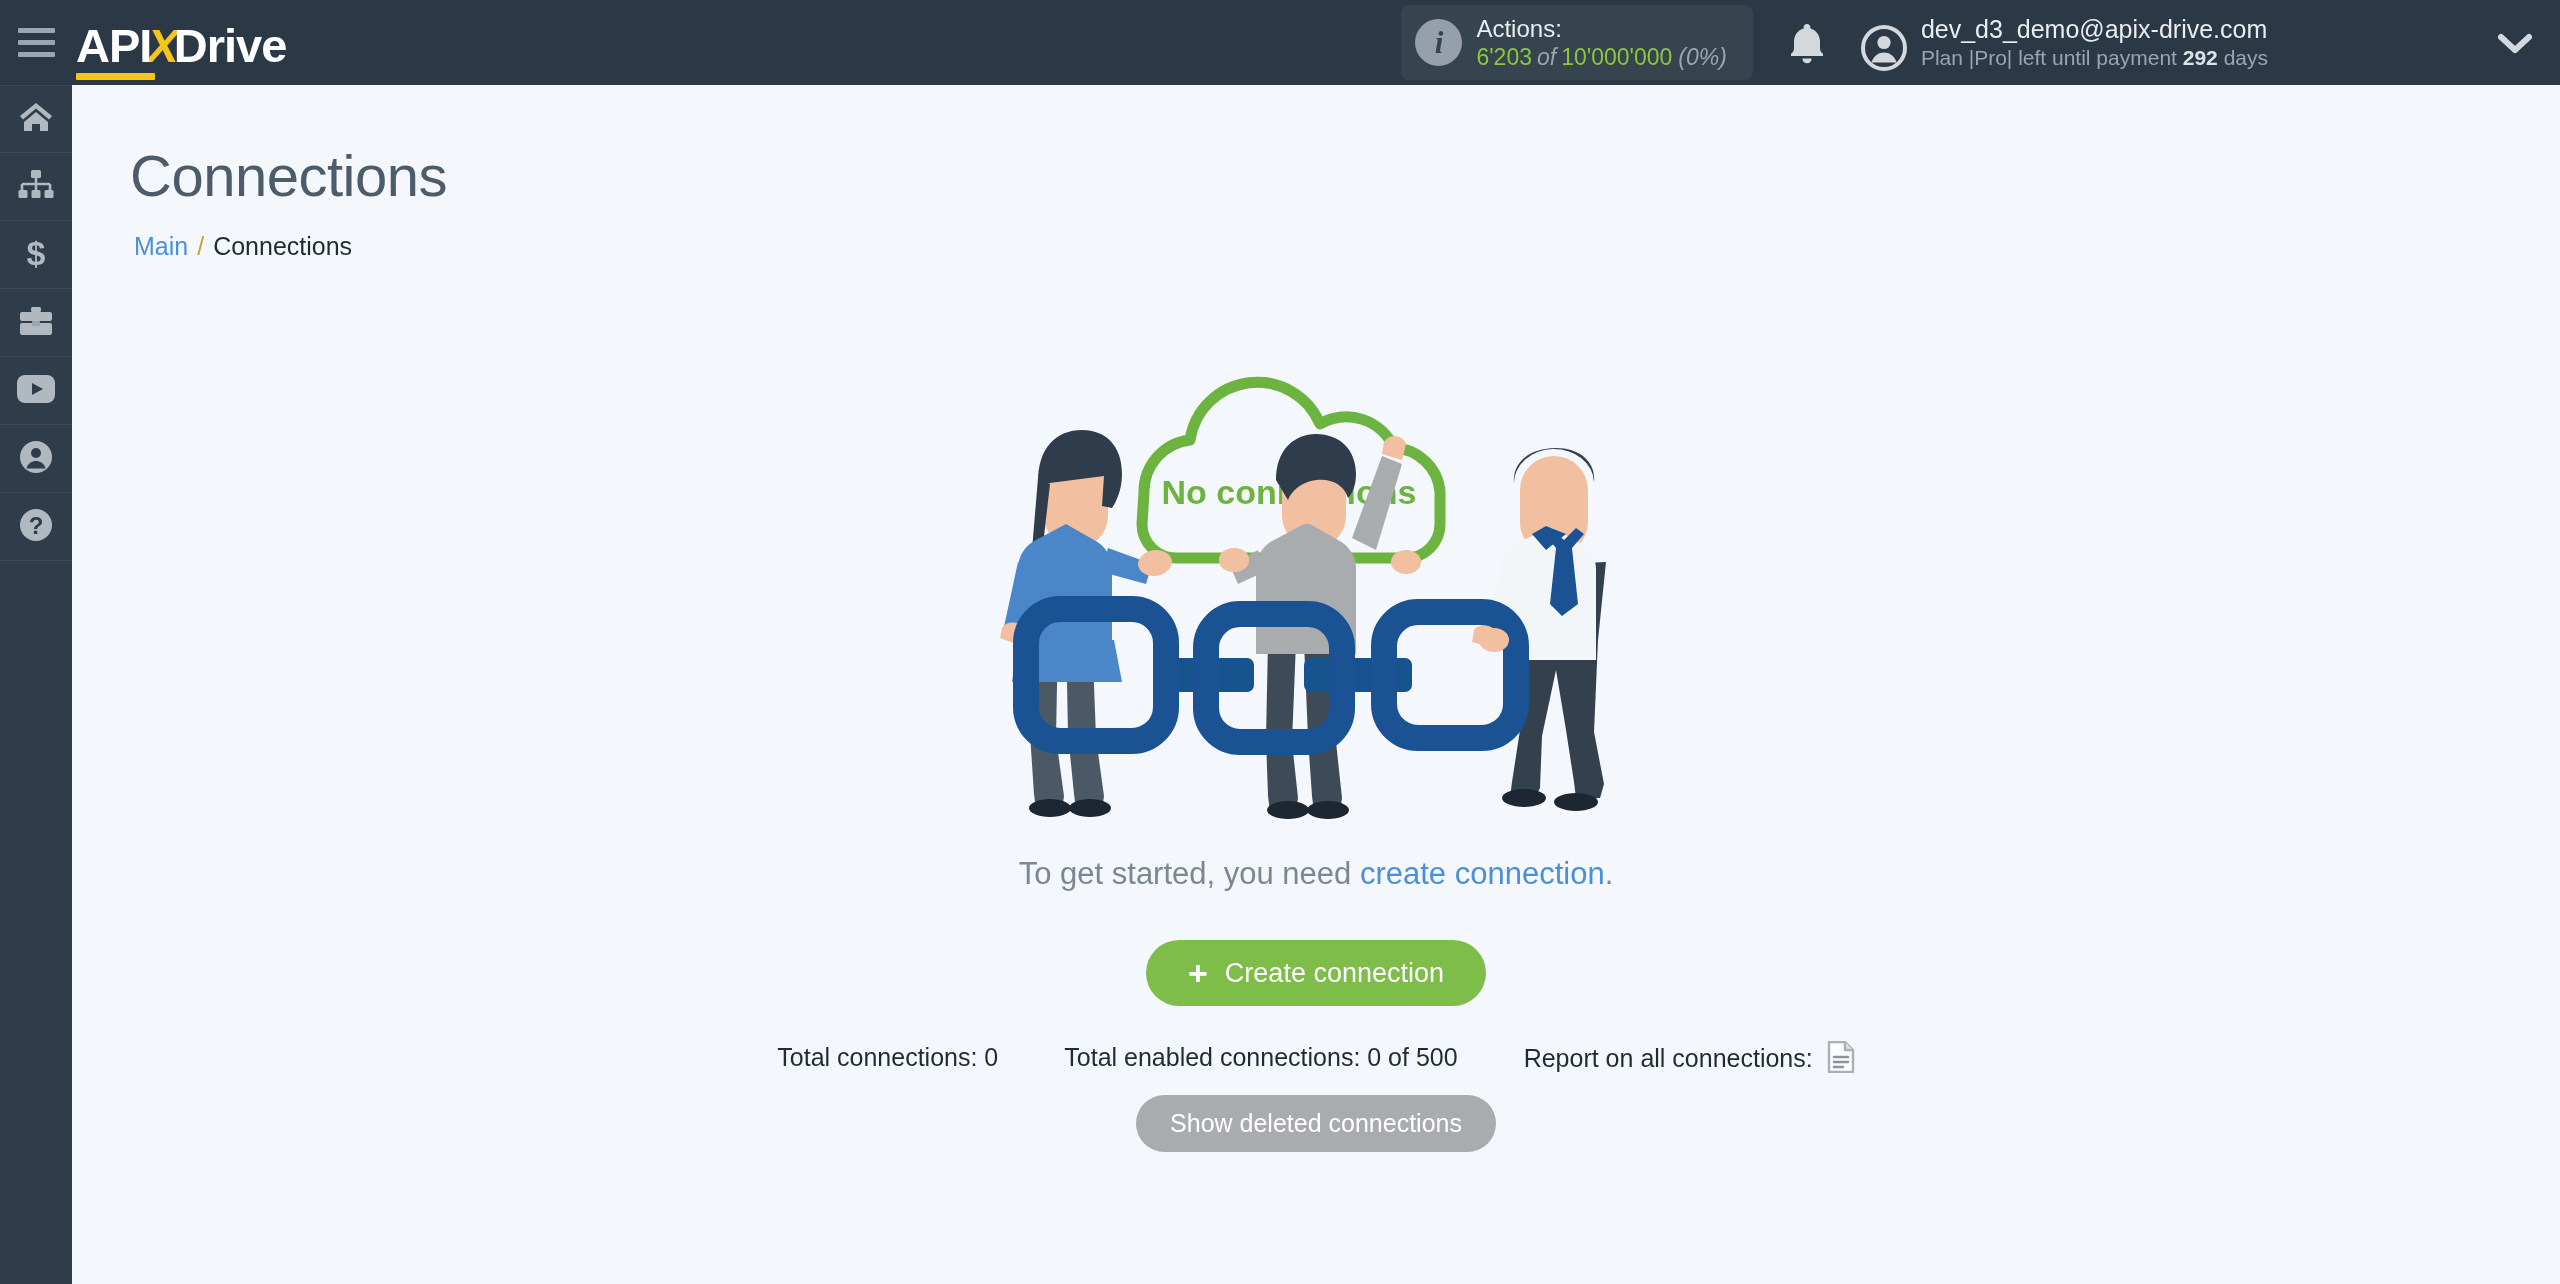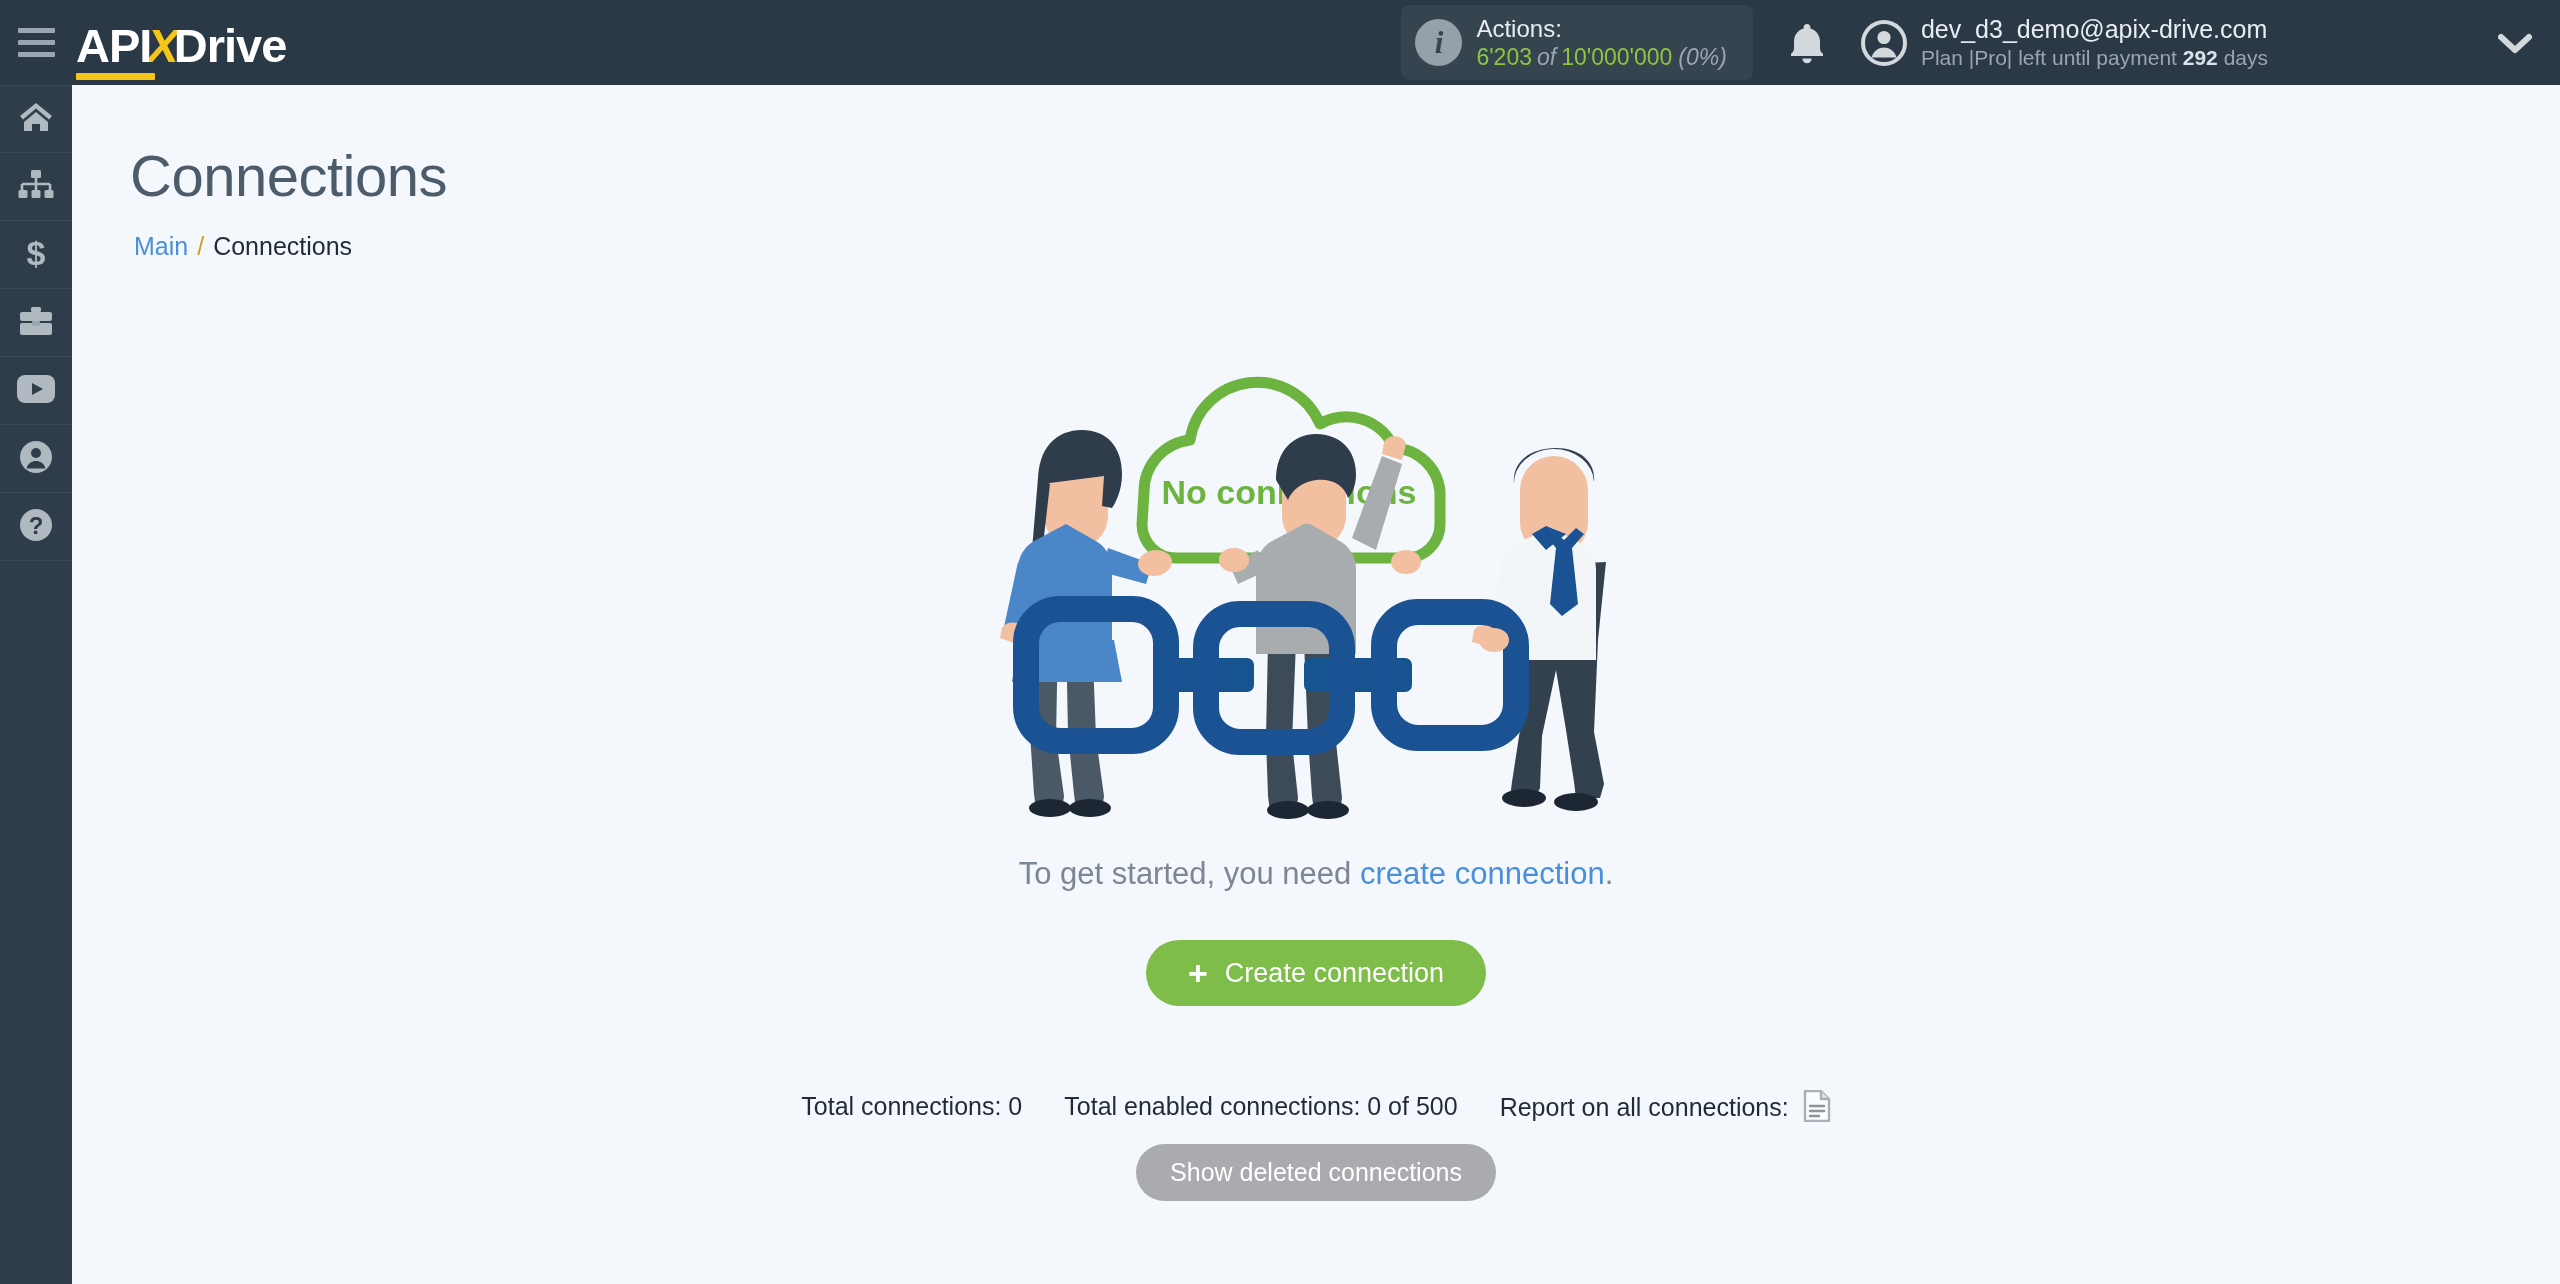--- a/index.html
+++ b/index.html
@@ -67,21 +67,21 @@
   .actions-nums { font-size: 23px; }
   .actions-nums .num { color: #8cc63f; }
   .actions-nums .mid { color: #9aa5b1; font-style: italic; margin: 0 5px; }
   .actions-nums .pct { color: #9aa5b1; font-style: italic; margin-left: 6px; }
 
   .bell {
     margin-right: 34px; cursor: pointer;
     display: flex; align-items: center;
   }
   .user-block {
-    display: flex; align-items: center; cursor: pointer;
+    display: flex; align-items: flex-end; cursor: pointer;
   }
   .avatar-ic { margin-right: 14px; display: flex; align-items: center; }
   .user-text { line-height: 1.25; }
   .user-mail { color: #e8edf1; font-size: 25px; }
   .user-plan { color: #9aa5b1; font-size: 21px; }
   .user-plan b { color: #dbe2e8; }
   .chev {
     margin-left: 230px; margin-right: 28px;
     cursor: pointer; display: flex; align-items: center;
   }
@@ -136,24 +136,24 @@
     background: #7ebd4a; color: #fff;
     border: none; border-radius: 34px;
     height: 66px; padding: 0 42px;
     font-size: 27px; font-family: "Liberation Sans", sans-serif;
     display: flex; align-items: center; gap: 17px;
     cursor: pointer;
   }
   .create-btn .plus { font-size: 34px; line-height: 1; font-weight: bold; }
 
   .stats-row {
-    margin-top: 84px;
+    margin-top: 35px;
     display: flex; align-items: center;
     font-size: 25px; color: #1f2b36;
-    gap: 42px;
+    gap: 66px;
   }
   .stat { white-space: nowrap; }
   .report-stat { display: flex; align-items: flex-end; gap: 14px; }
   .doc-icon { cursor: pointer; display: flex; }
 
   .deleted-btn {
     margin-top: 22px;
     background: #a9abae; color: #fff;
     border: none; border-radius: 30px;
     height: 57px; padding: 0 34px;

